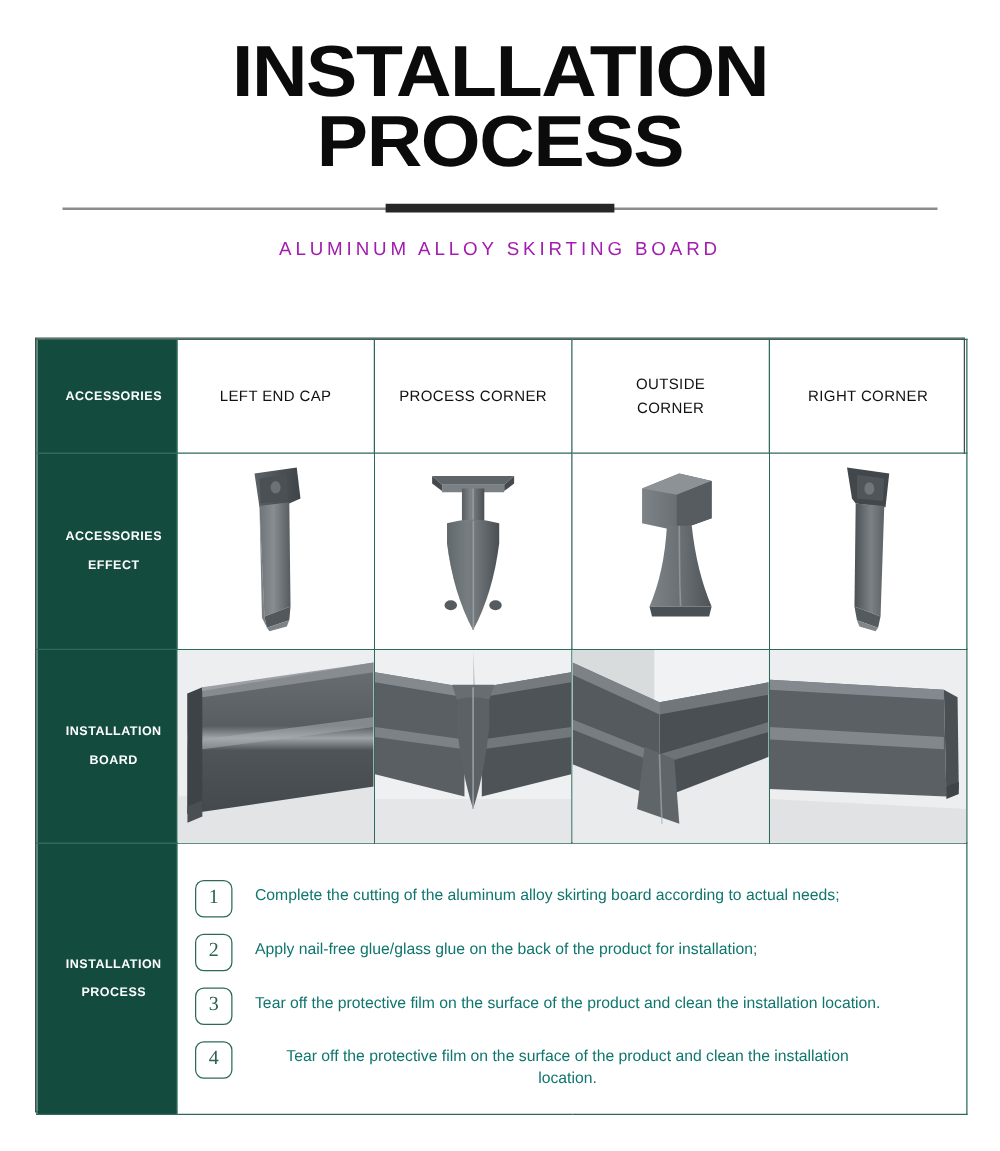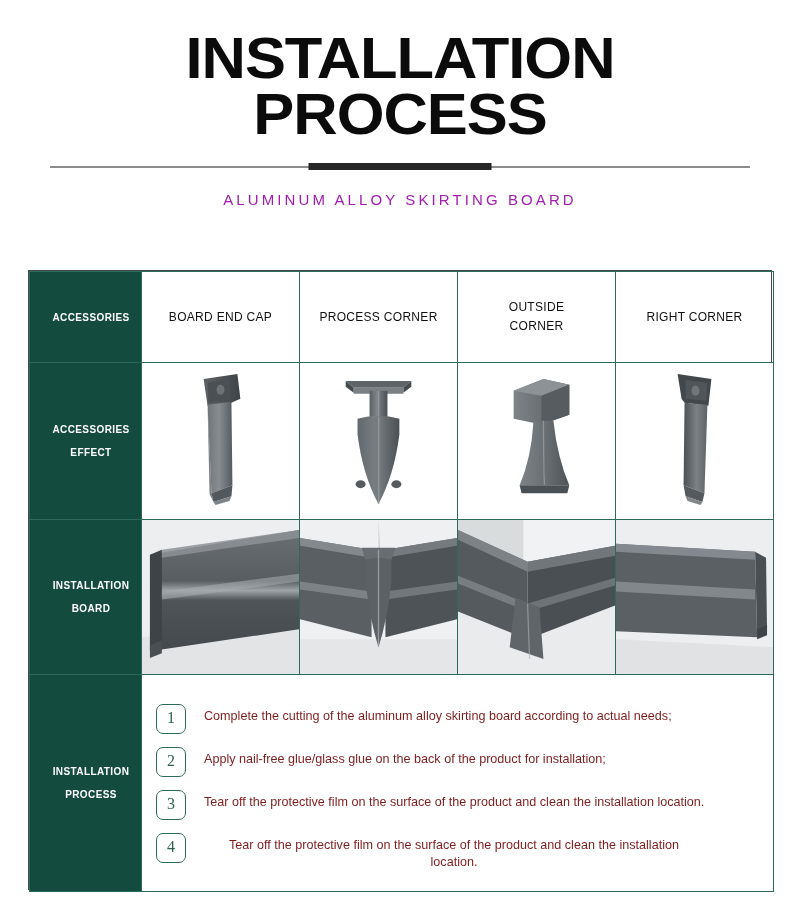--- a/index.html
+++ b/index.html
@@ -152,21 +152,21 @@
     color: #2b6254;
     font-size: 16px;
     line-height: 26px;
     text-align: center;
     font-family: "Liberation Serif", serif;
     background: #fff;
   }
   .step-text {
     font-size: 12.6px;
     line-height: 17px;
-    color: #7f1d1d;
+    color: #0f766e;
     padding-top: 4px;
   }
 
   
   .art { width: 100%; height: 100%; display: block; }
   .photo-bg {
     position: absolute;
     inset: 0;
     background: linear-gradient(160deg,#f2f3f4 0%,#e3e5e6 55%,#d7d9da 100%);
   }
@@ -193,21 +193,21 @@
         <col class="col-cell">
         <col class="col-cell">
   </colgroup>
   <tbody>
 
     <tr>
       <td class="label-cell">
         <span>ACCESSORIES</span>
       </td>
       <td class="head-cell">
-        <span>BOARD END CAP</span>
+        <span>LEFT END CAP</span>
       </td>
       <td class="head-cell">
         <span>PROCESS CORNER</span>
       </td>
       <td class="head-cell">
         <span>OUTSIDE</span><br>
         <span>CORNER</span>
       </td>
       <td class="head-cell">
         <span>RIGHT CORNER</span>

